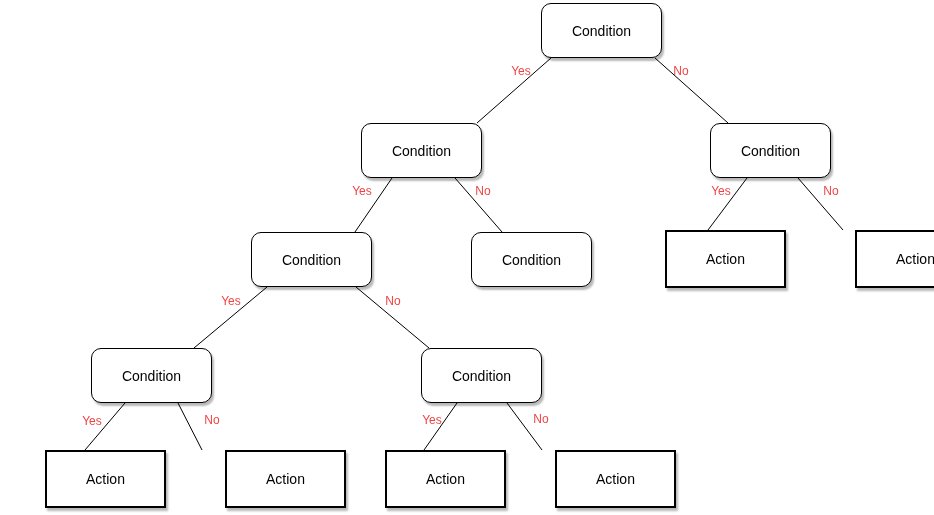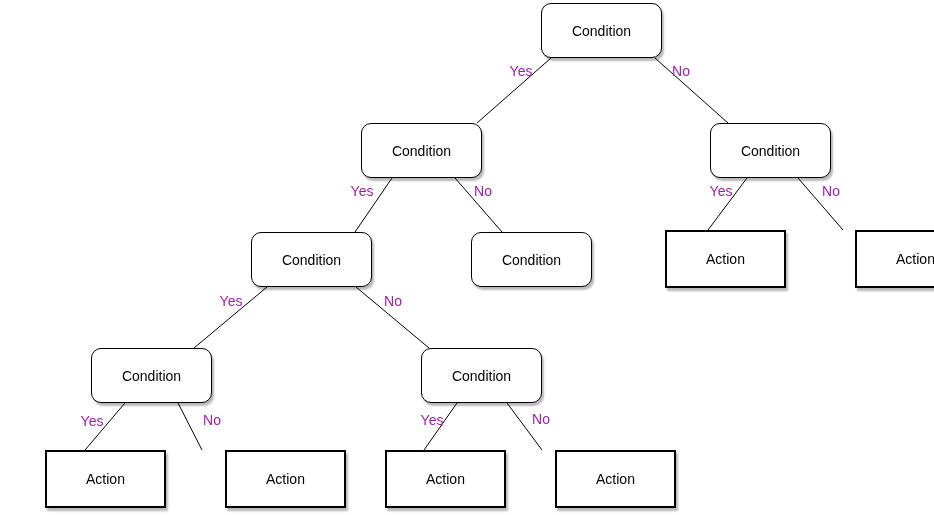--- a/index.html
+++ b/index.html
@@ -38,22 +38,22 @@
     border-radius: 10px;
   }
   .node.action {
     border: 2px solid #000000;
     border-radius: 0;
     margin-left: 44px;
   }
   .edge-label {
     position: absolute;
     transform: translate(-50%, -50%);
-    font-size: 14px;
-    color: #a21caf;
+    font-size: 12px;
+    color: #ef4444;
     white-space: nowrap;
     line-height: 1;
   }
 </style>
 </head>
 <body>
 
 <div class="canvas">
   <svg class="edges" width="934" height="515" viewBox="0 0 934 515">
       <line x1="551" y1="58" x2="477" y2="123" stroke="#000000" stroke-width="1"></line>

